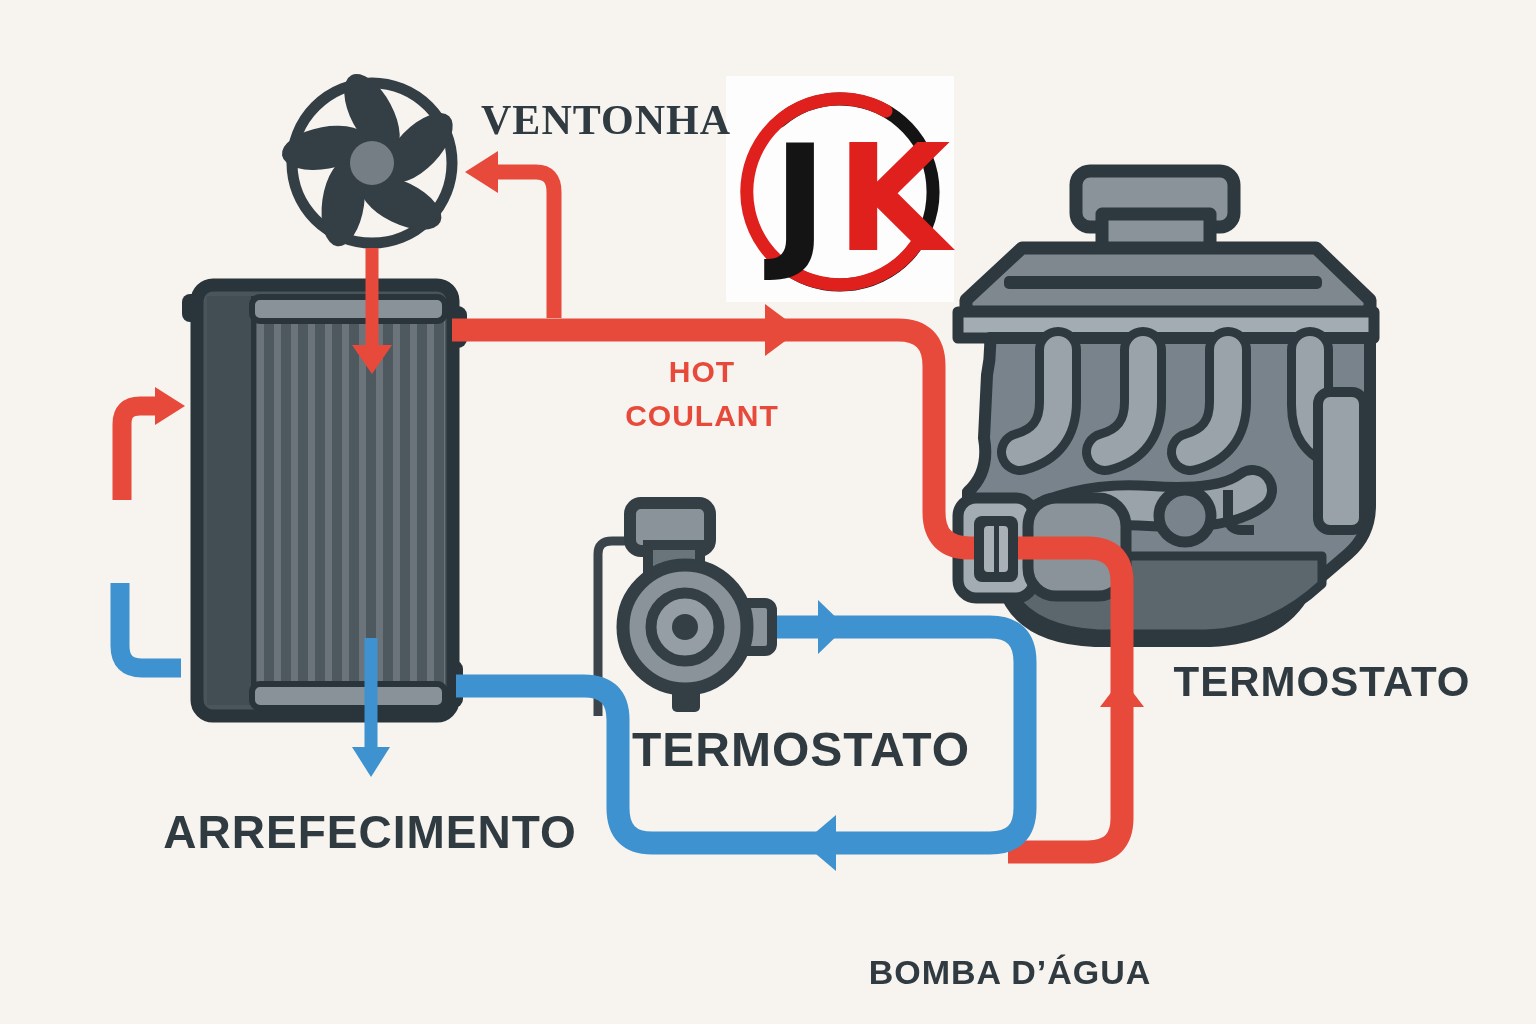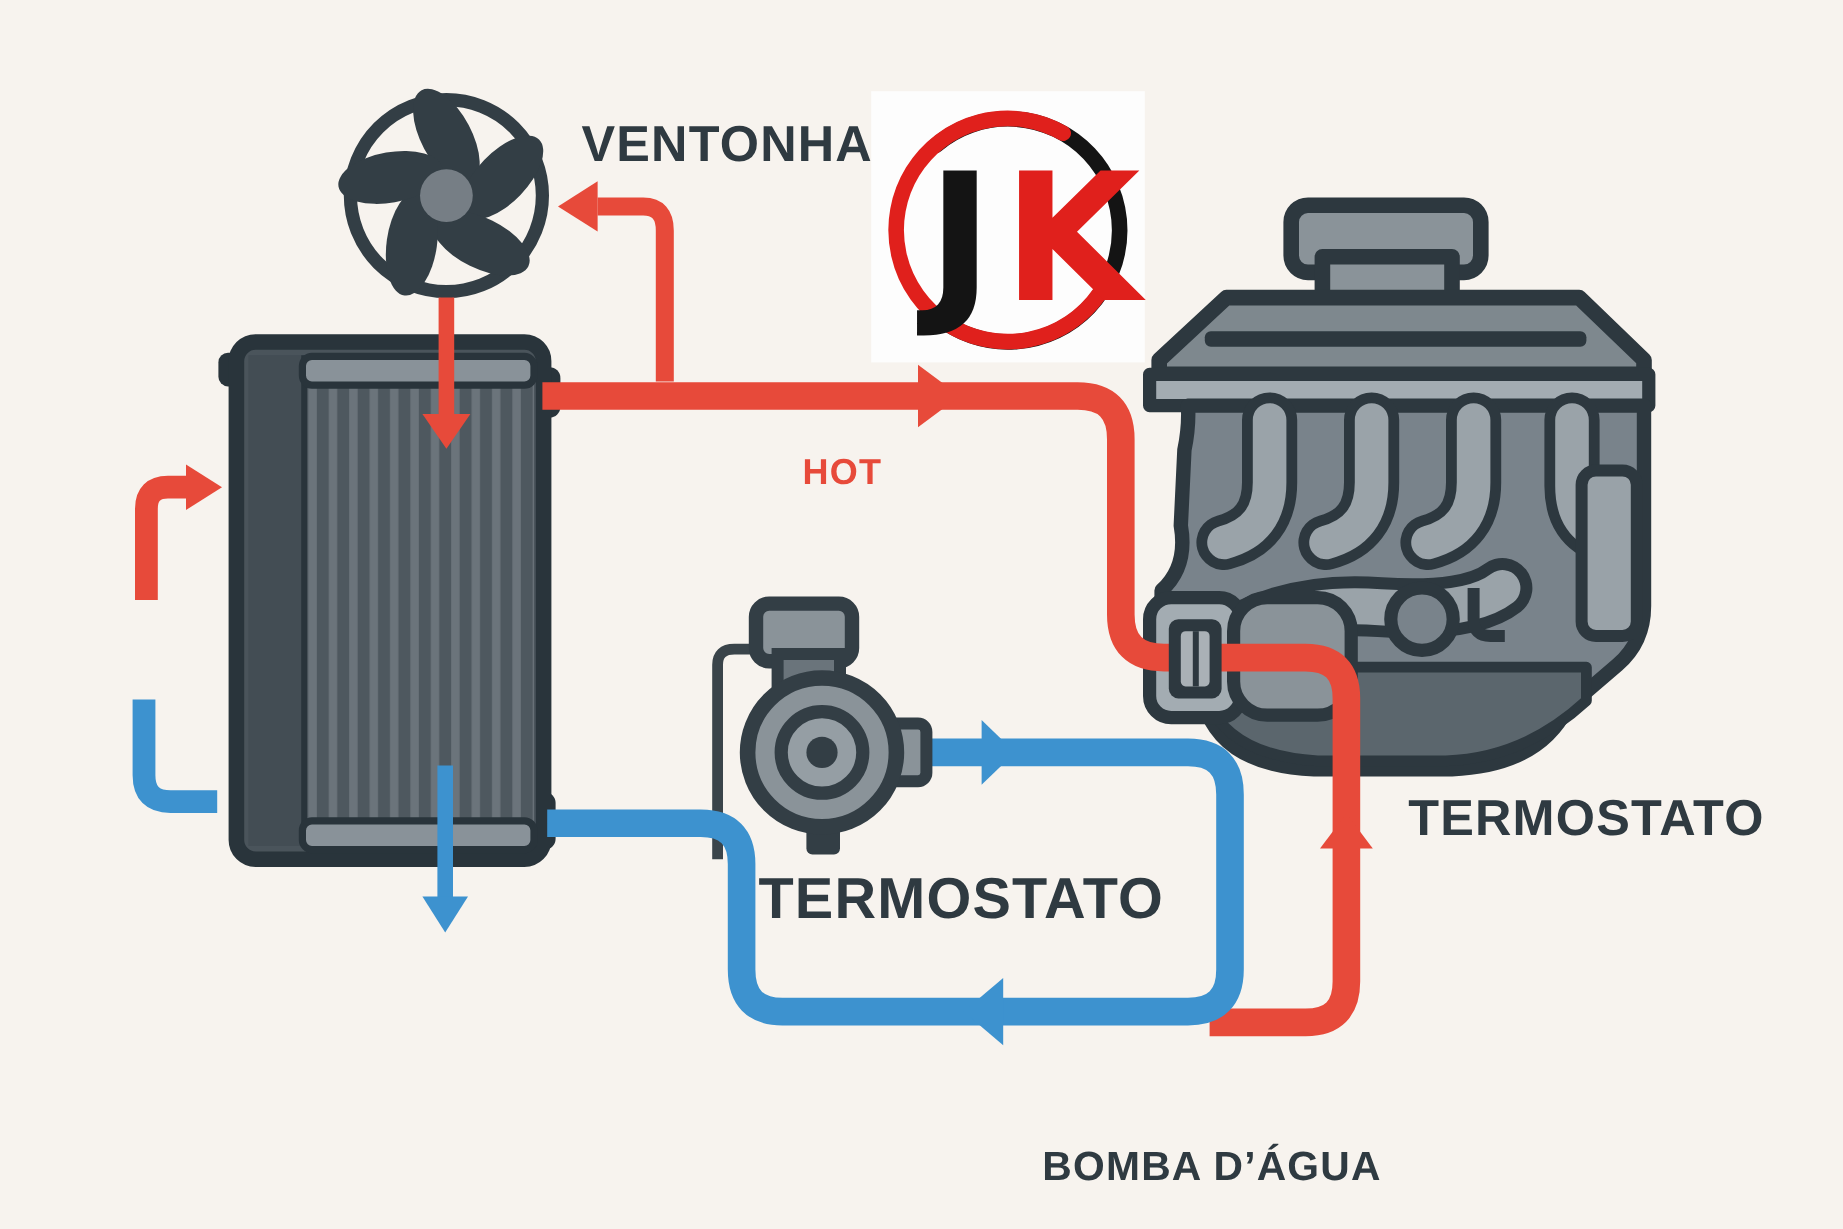--- a/index.html
+++ b/index.html
@@ -7,21 +7,21 @@
     width:1536px;height:1024px;position:relative;overflow:hidden;
     background:var(--background,#f7f3ee);
     font-family:"Liberation Sans",sans-serif;
   }
   .stage{position:absolute;inset:0;}
   .lbl{
     position:absolute;transform:translate(-50%,-50%);
     color:var(--text,#2f3a41);font-weight:bold;text-align:center;
     letter-spacing:1px;white-space:nowrap;line-height:1;
   }
-  #lbl-ventonha{left:606px;top:120px;font-size:42px;}
+  #lbl-ventonha{left:606px;top:120px;font-size:42px;font-family:Liberation Serif, serif;}
   #lbl-radiat{left:201px;top:240px;font-size:42px;}
   #lbl-hot{left:702px;top:394px;font-size:30px;color:var(--hot,#e74a3a);line-height:44px;}
   #lbl-termostato-center{left:801px;top:750px;font-size:48px;}
   #lbl-termostato-right{left:1322px;top:682px;font-size:42px;}
   #lbl-liquido{left:370px;top:832px;font-size:46px;line-height:45px;}
   #lbl-bomba{left:1010px;top:972px;font-size:34px;}
   svg{position:absolute;left:0;top:0;}
 </style>
 </head>
 <body>
@@ -136,20 +136,22 @@
     <rect x="648" y="545" width="52" height="36" fill="#6a747b" stroke="#333e45" stroke-width="10"></rect>
     <circle cx="685" cy="627" r="62" fill="#8a9399" stroke="#333e45" stroke-width="13"></circle>
     <circle cx="685" cy="627" r="34" fill="#959ea4" stroke="#333e45" stroke-width="11"></circle>
     <circle cx="685" cy="627" r="13" fill="#333e45"></circle>
   </g>
 </svg>
 
 <div class="lbl" id="lbl-ventonha">VENTONHA</div>
 <div class="lbl" id="lbl-hot">
   <div>HOT</div>
+  <div>COULANT</div>
 </div>
 <div class="lbl" id="lbl-termostato-center">TERMOSTATO</div>
 <div class="lbl" id="lbl-termostato-right">TERMOSTATO</div>
 <div class="lbl" id="lbl-liquido">
+  <div>ARREFECIMENTO</div>
 </div>
 <div class="lbl" id="lbl-bomba">BOMBA D’ÁGUA</div>
 
 </div>
 
 </body></html>

